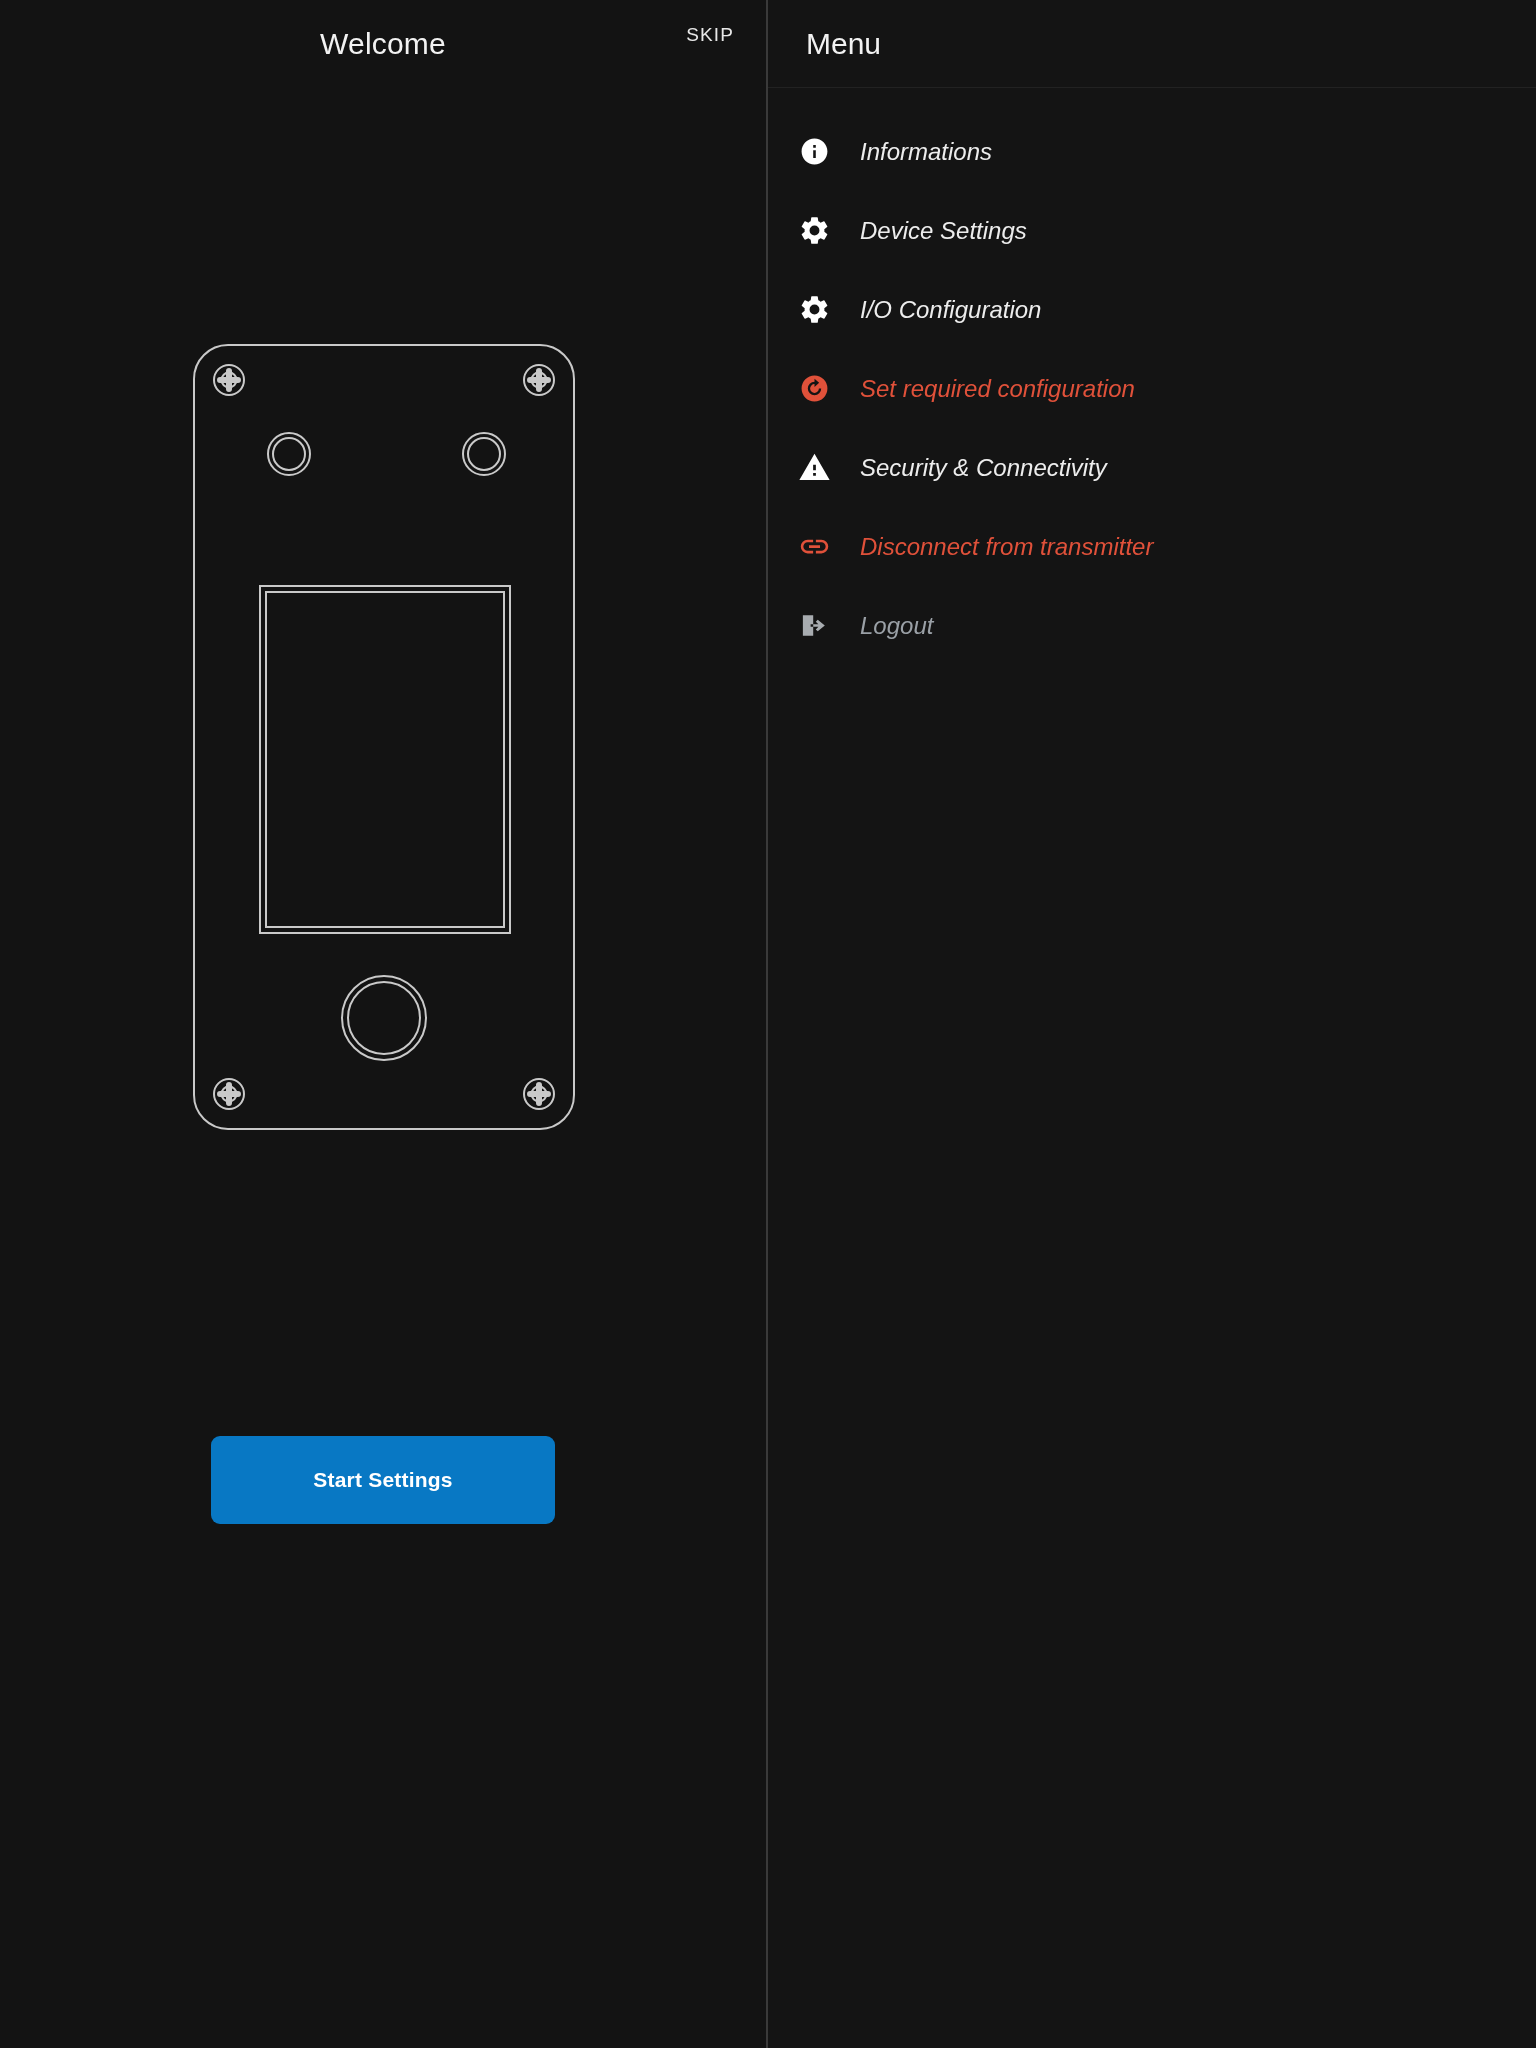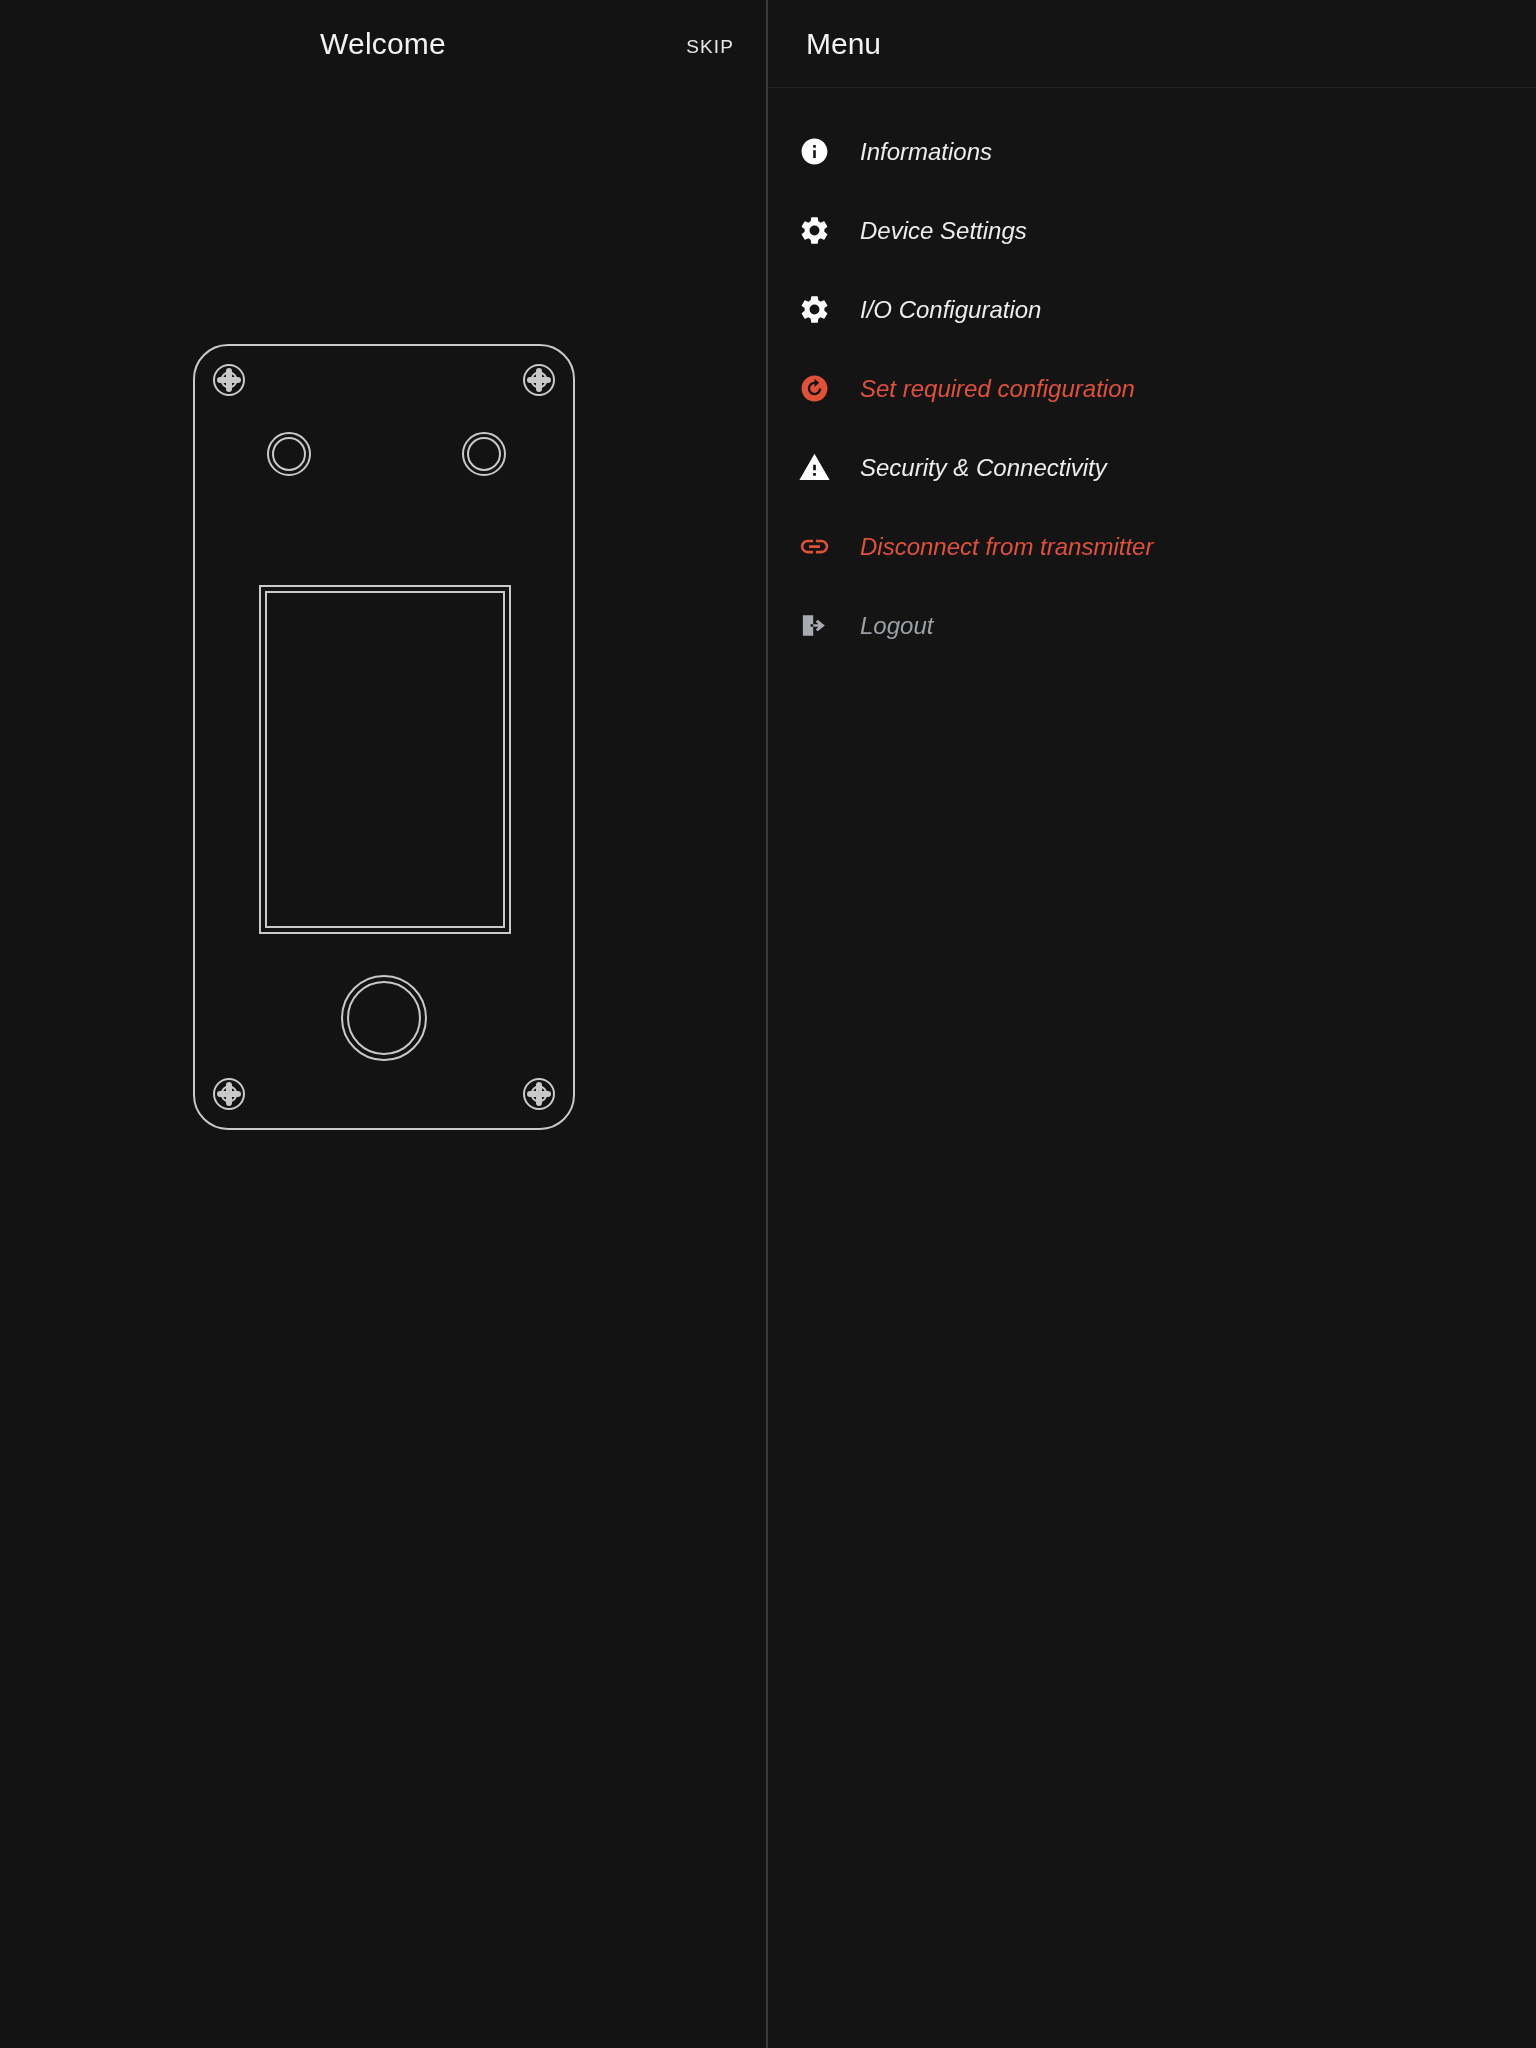--- a/index.html
+++ b/index.html
@@ -41,21 +41,21 @@
   #page-title {
     color: #f2f2f2;
     font-size: 30px;
     font-weight: 400;
     letter-spacing: 0.2px;
   }
 
   #skip-button {
     position: absolute;
     right: 22px;
-    top: 30px;
+    top: 18px;
     color: #e8e8e8;
     font-size: 19px;
     font-weight: 500;
     letter-spacing: 1.1px;
     background: none;
     border: none;
     cursor: pointer;
     font-family: "Liberation Sans", sans-serif;
     padding: 6px 10px;
   }
@@ -210,20 +210,21 @@
           </g>
 
           <g>
             <circle cx="191" cy="674" r="42"></circle>
             <circle cx="191" cy="674" r="36"></circle>
           </g>
         </g>
       </svg>
     </div>
 
+    <button id="start-settings-button">Start Settings</button>
   </div>
 
   <div id="menu-pane">
     <div id="menu-header">
       <span id="menu-title">Menu</span>
     </div>
 
     <ul id="menu-list">
 
       <li class="menu-item tone-default">

